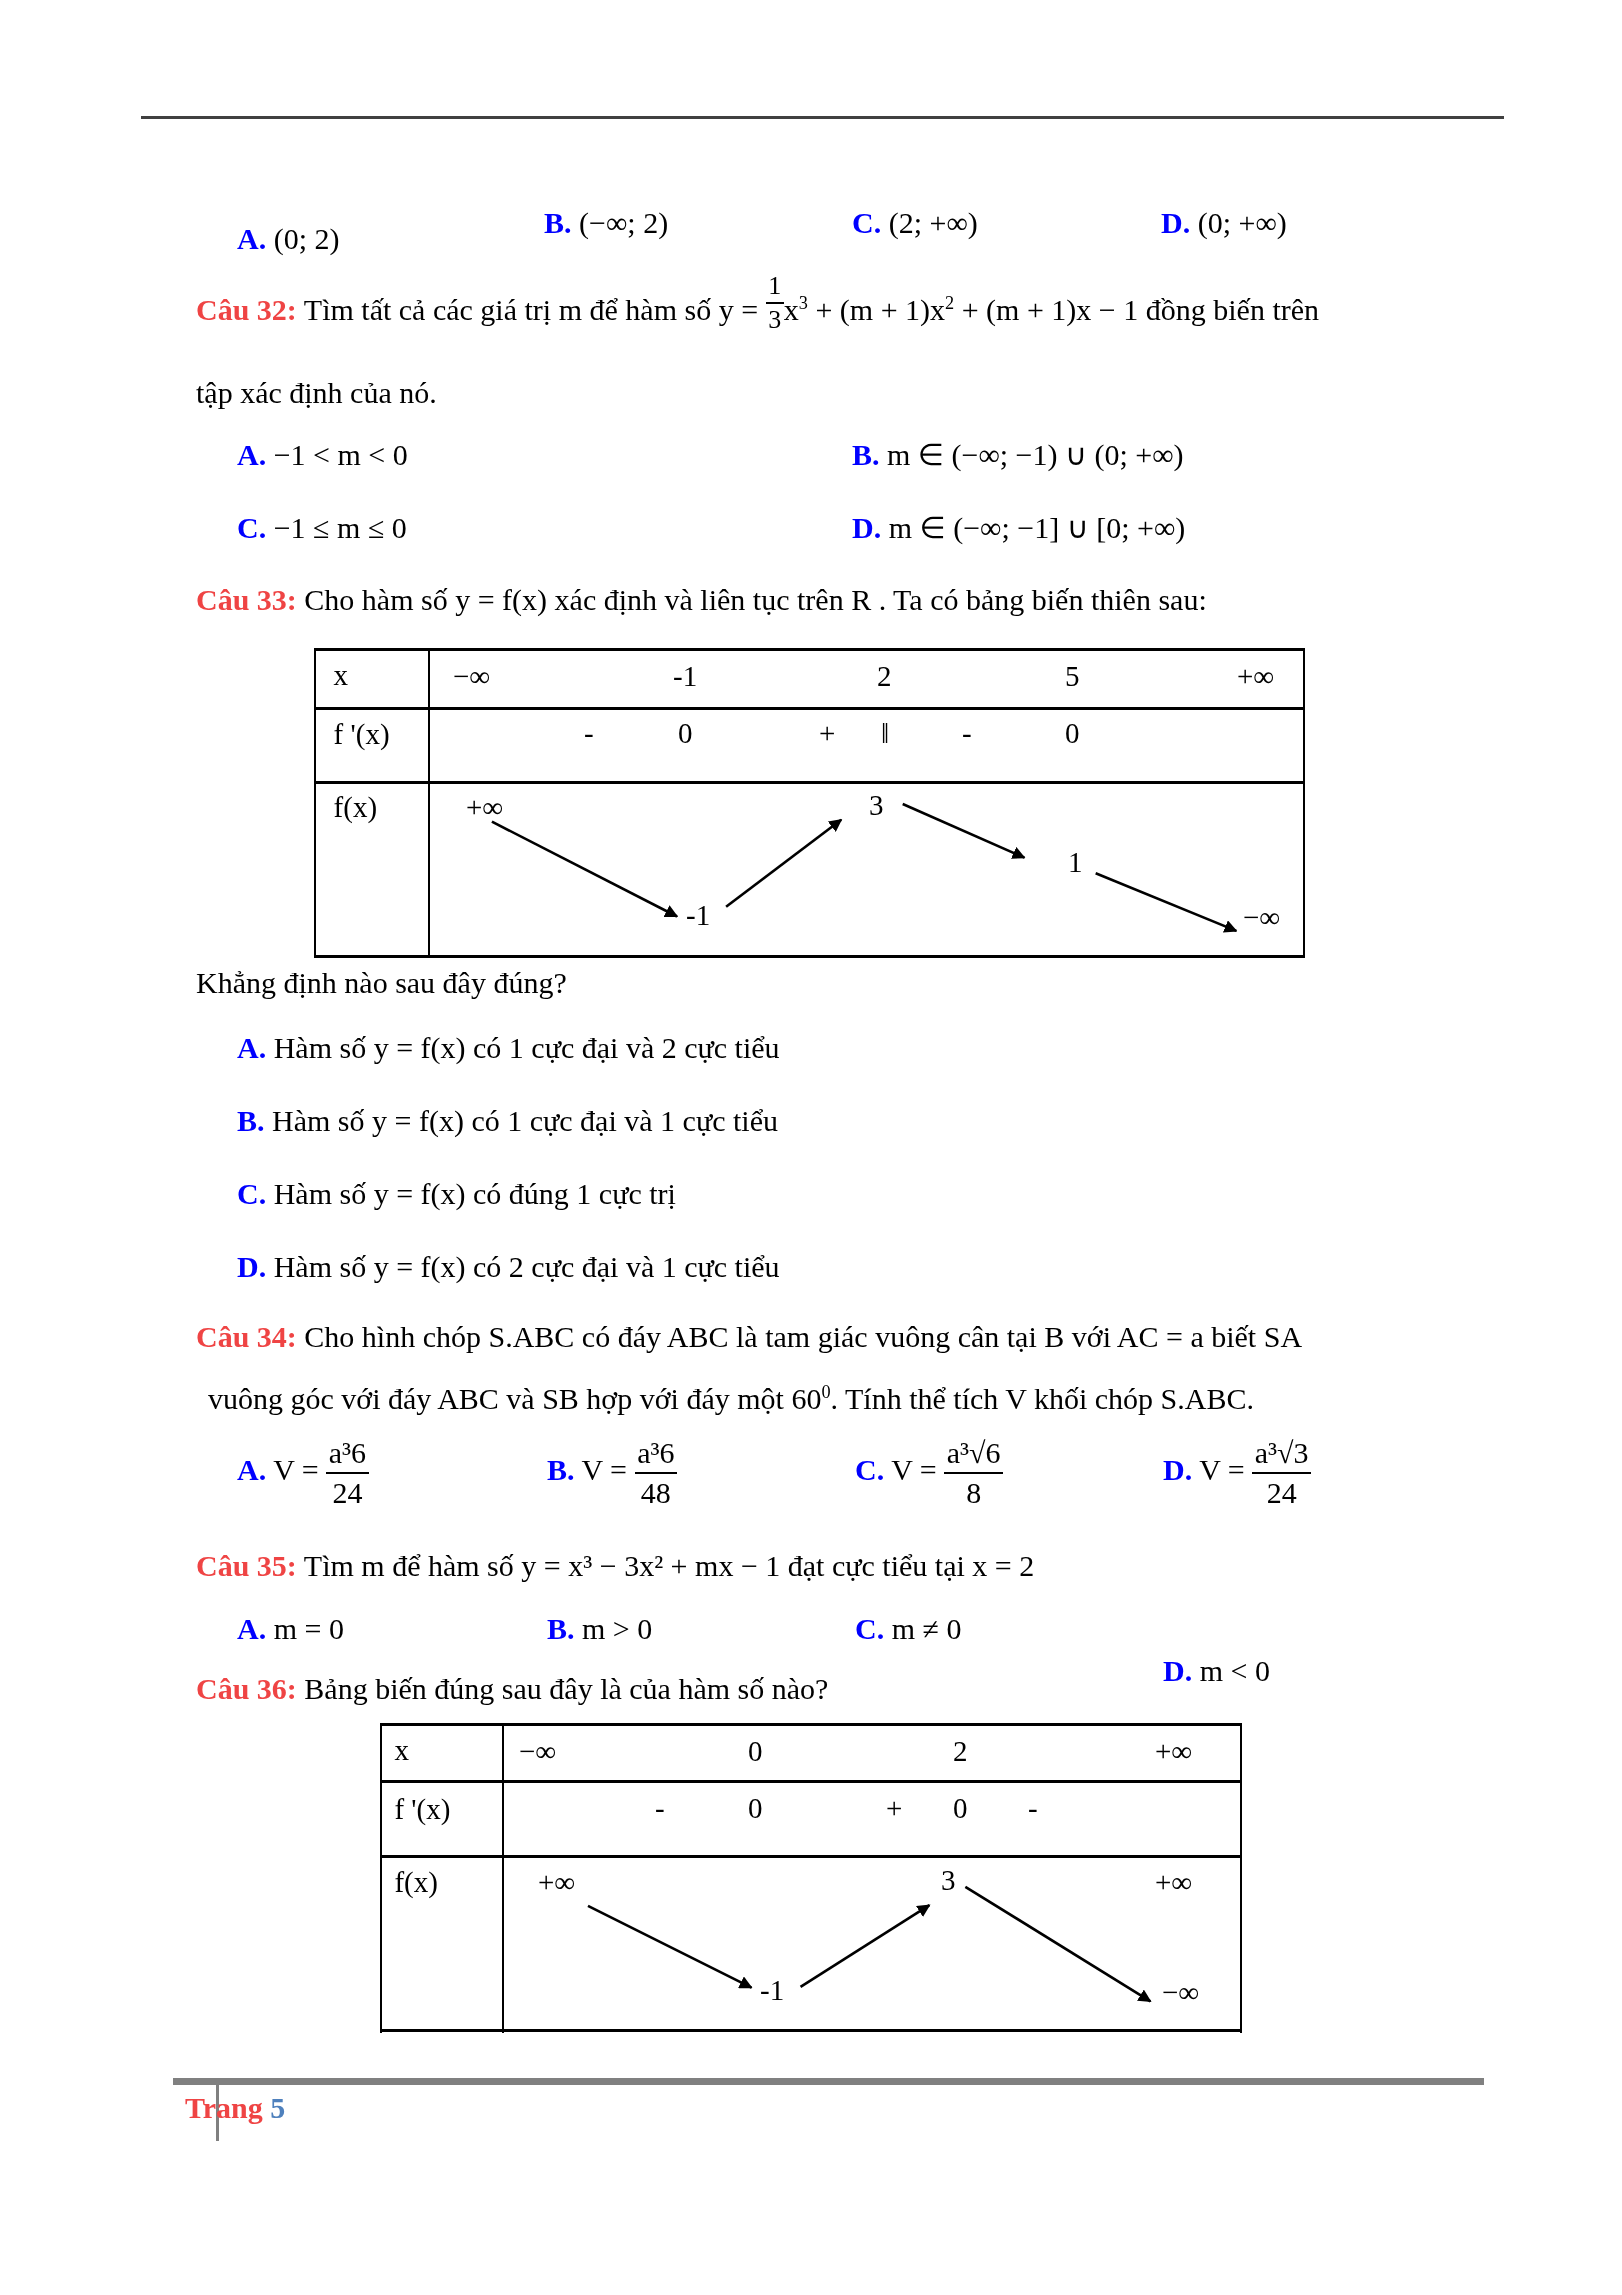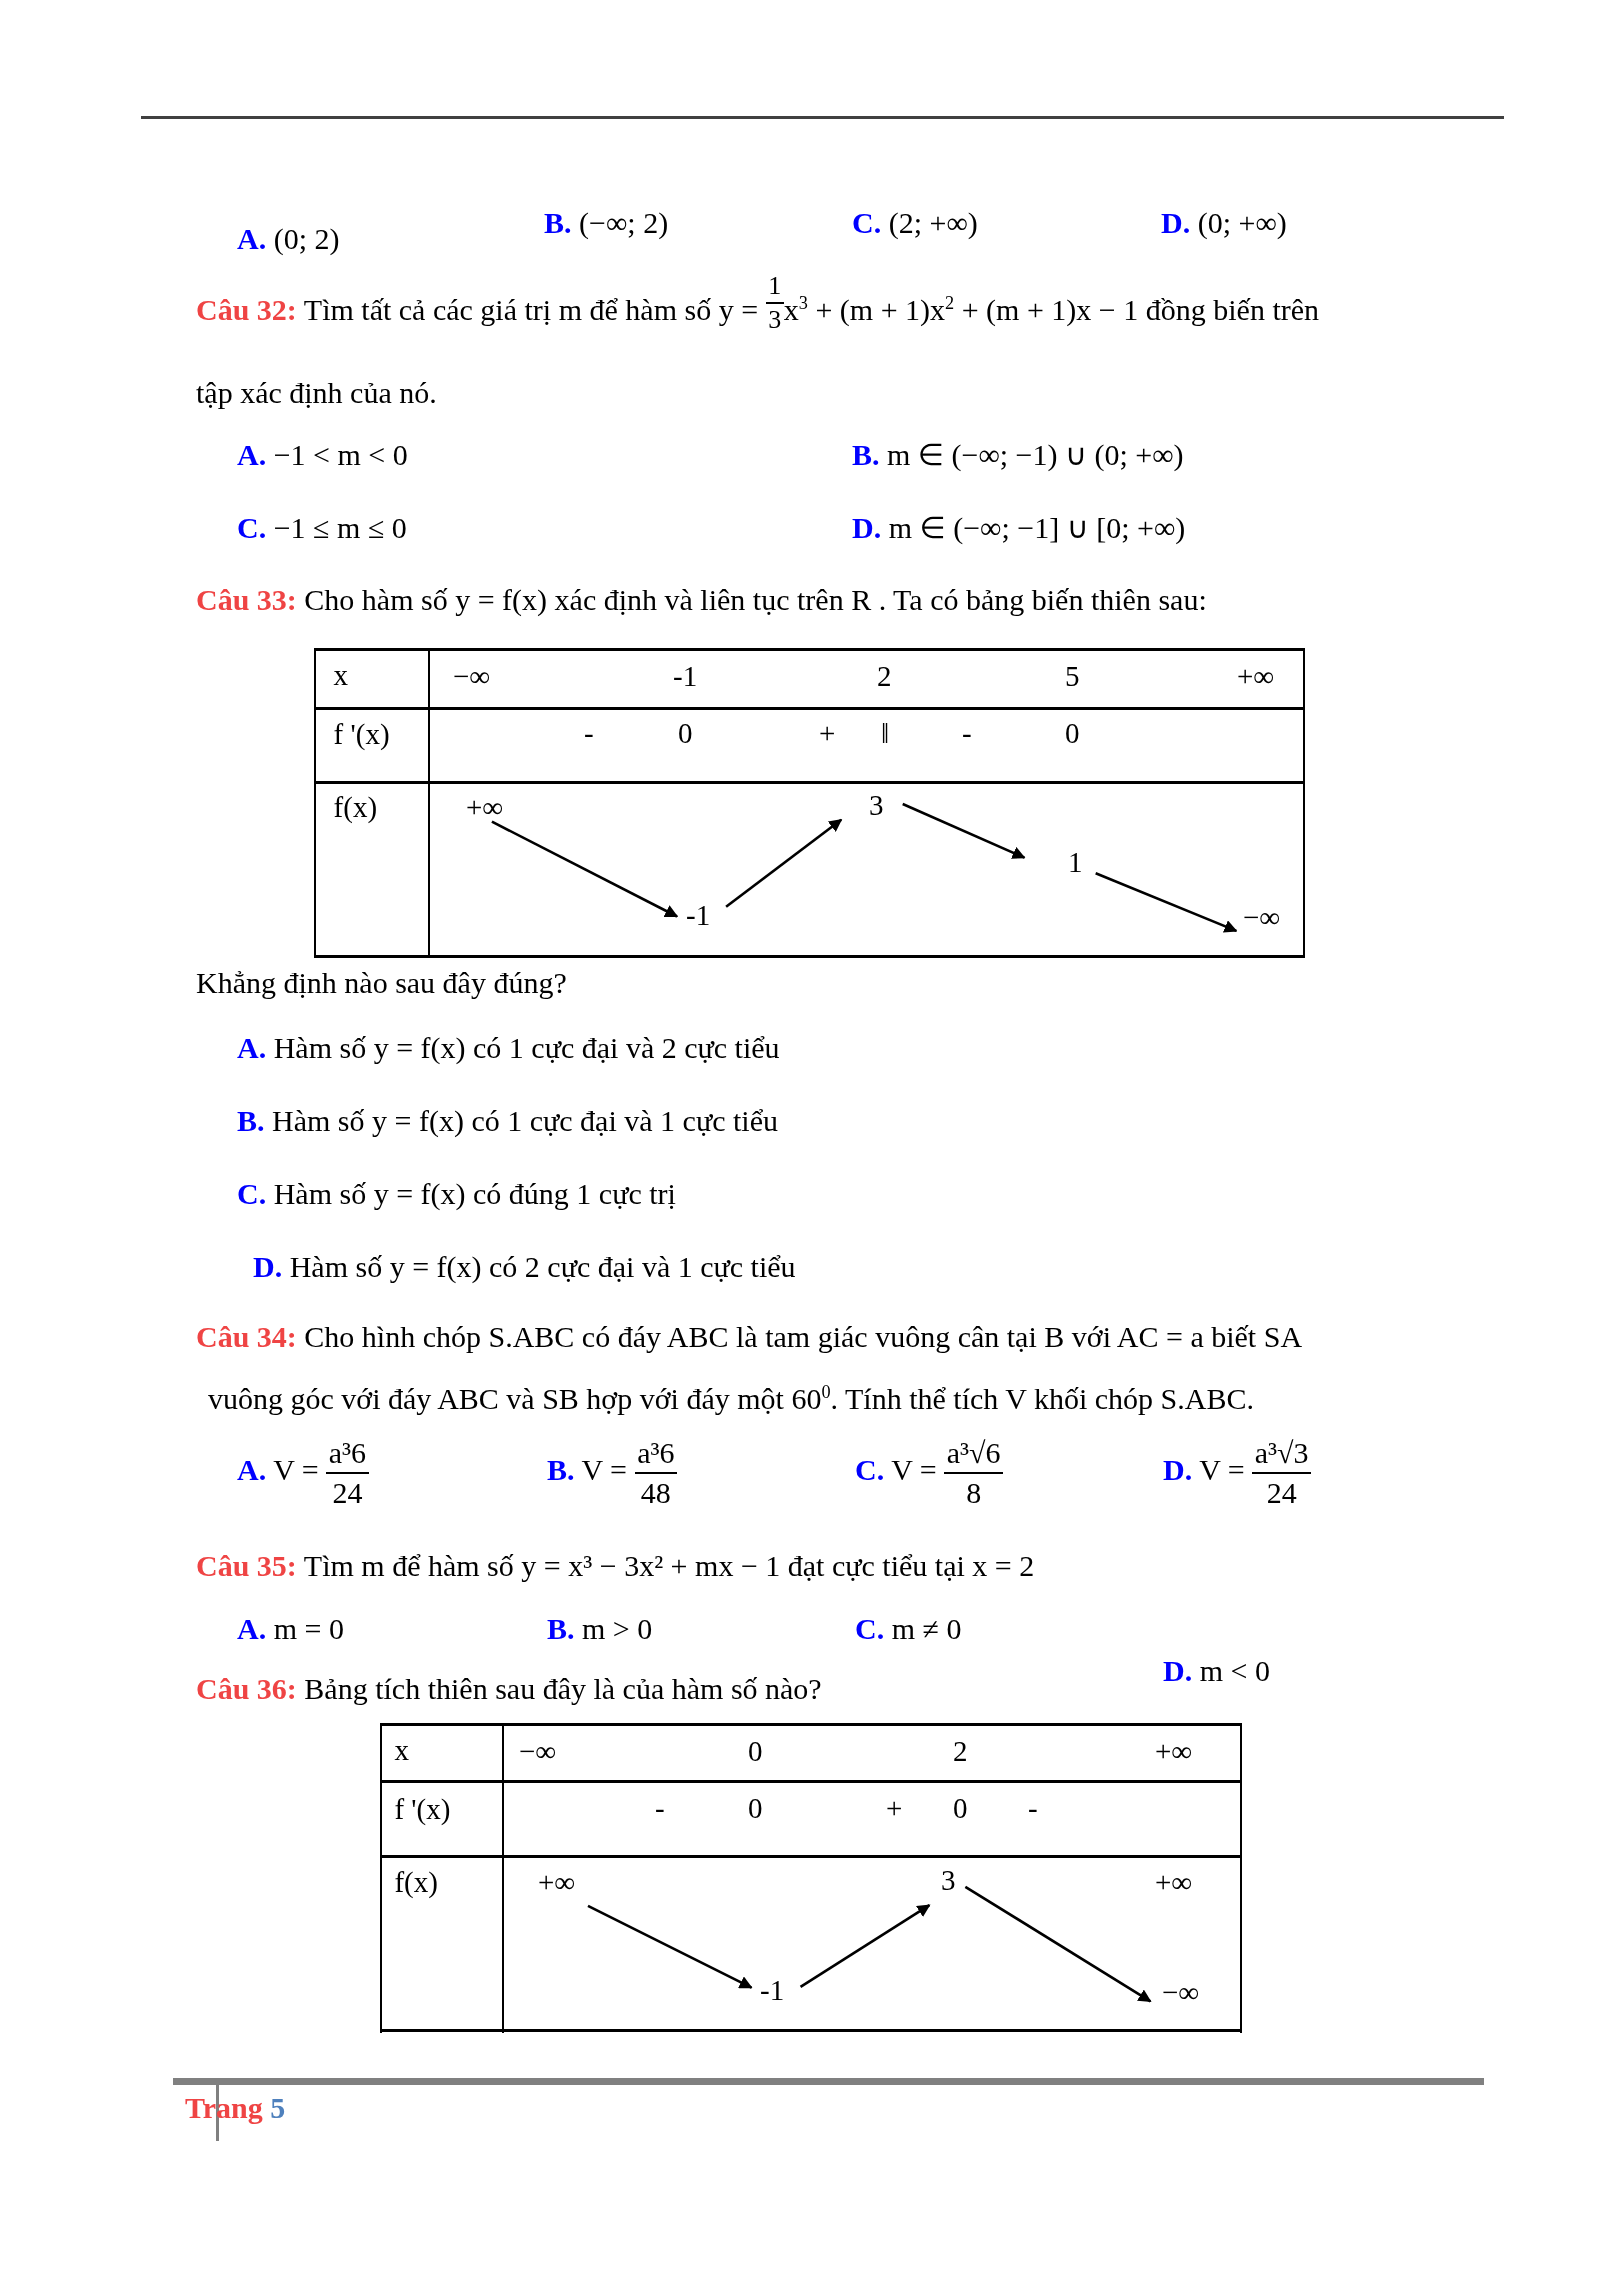--- a/index.html
+++ b/index.html
@@ -137,21 +137,21 @@
   <span>Hàm số  y = f(x)  có 1 cực đại và 2 cực tiểu</span>
 </div>
 <div class="abs txt" style="left:237px; top:1106px;">
   <span class="opt-label">B.</span>
   <span>Hàm số  y = f(x)  có 1 cực đại và 1 cực tiểu</span>
 </div>
 <div class="abs txt" style="left:237px; top:1179px;">
   <span class="opt-label">C.</span>
   <span>Hàm số  y = f(x)  có đúng 1 cực trị</span>
 </div>
-<div class="abs txt" style="left:237px; top:1252px;margin-left:16px;">
+<div class="abs txt" style="left:237px; top:1252px;">
   <span class="opt-label">D.</span>
   <span>Hàm số  y = f(x)  có 2 cực đại và 1 cực tiểu</span>
 </div>
 
 <div class="abs txt" style="left:196px; top:1322px;">
   <span class="q-label">Câu 34:</span>
   <span>Cho hình chóp S.ABC có đáy ABC là tam giác vuông cân tại B với  AC = a  biết SA</span>
 </div>
 <div class="abs txt" style="left:208px; top:1383px;">
   <span>vuông góc với đáy ABC và SB hợp với đáy một  60</span><sup>0</sup><span>. Tính thể tích V khối chóp S.ABC.</span>
@@ -208,21 +208,21 @@
   <span class="opt-label">C.</span>
   <span class="math">m ≠ 0</span>
 </div>
 <div class="abs txt" style="left:1163px; top:1656px;">
   <span class="opt-label">D.</span>
   <span class="math">m &lt; 0</span>
 </div>
 
 <div class="abs txt" style="left:196px; top:1674px;">
   <span class="q-label">Câu 36:</span>
-  <span>Bảng tích thiên sau đây là của hàm số nào?</span>
+  <span>Bảng biến đúng sau đây là của hàm số nào?</span>
 </div>
 
 <div class="vt" style="left:380px; top:1723px; width:862px; height:310px;">
   <div class="vt-line" style="left:0; top:0; width:862px; height:2.6px;"></div>
   <div class="vt-line" style="left:0; top:57px; width:862px; height:2.6px;"></div>
   <div class="vt-line" style="left:0; top:132px; width:862px; height:2.6px;"></div>
   <div class="vt-line" style="left:0; top:306px; width:862px; height:3.3px;"></div>
   <div class="vt-line" style="left:0; top:0; width:2px; height:310px;"></div>
   <div class="vt-line" style="left:122px; top:0; width:2px; height:310px;"></div>
   <div class="vt-line" style="left:860px; top:0; width:2px; height:310px;"></div>

